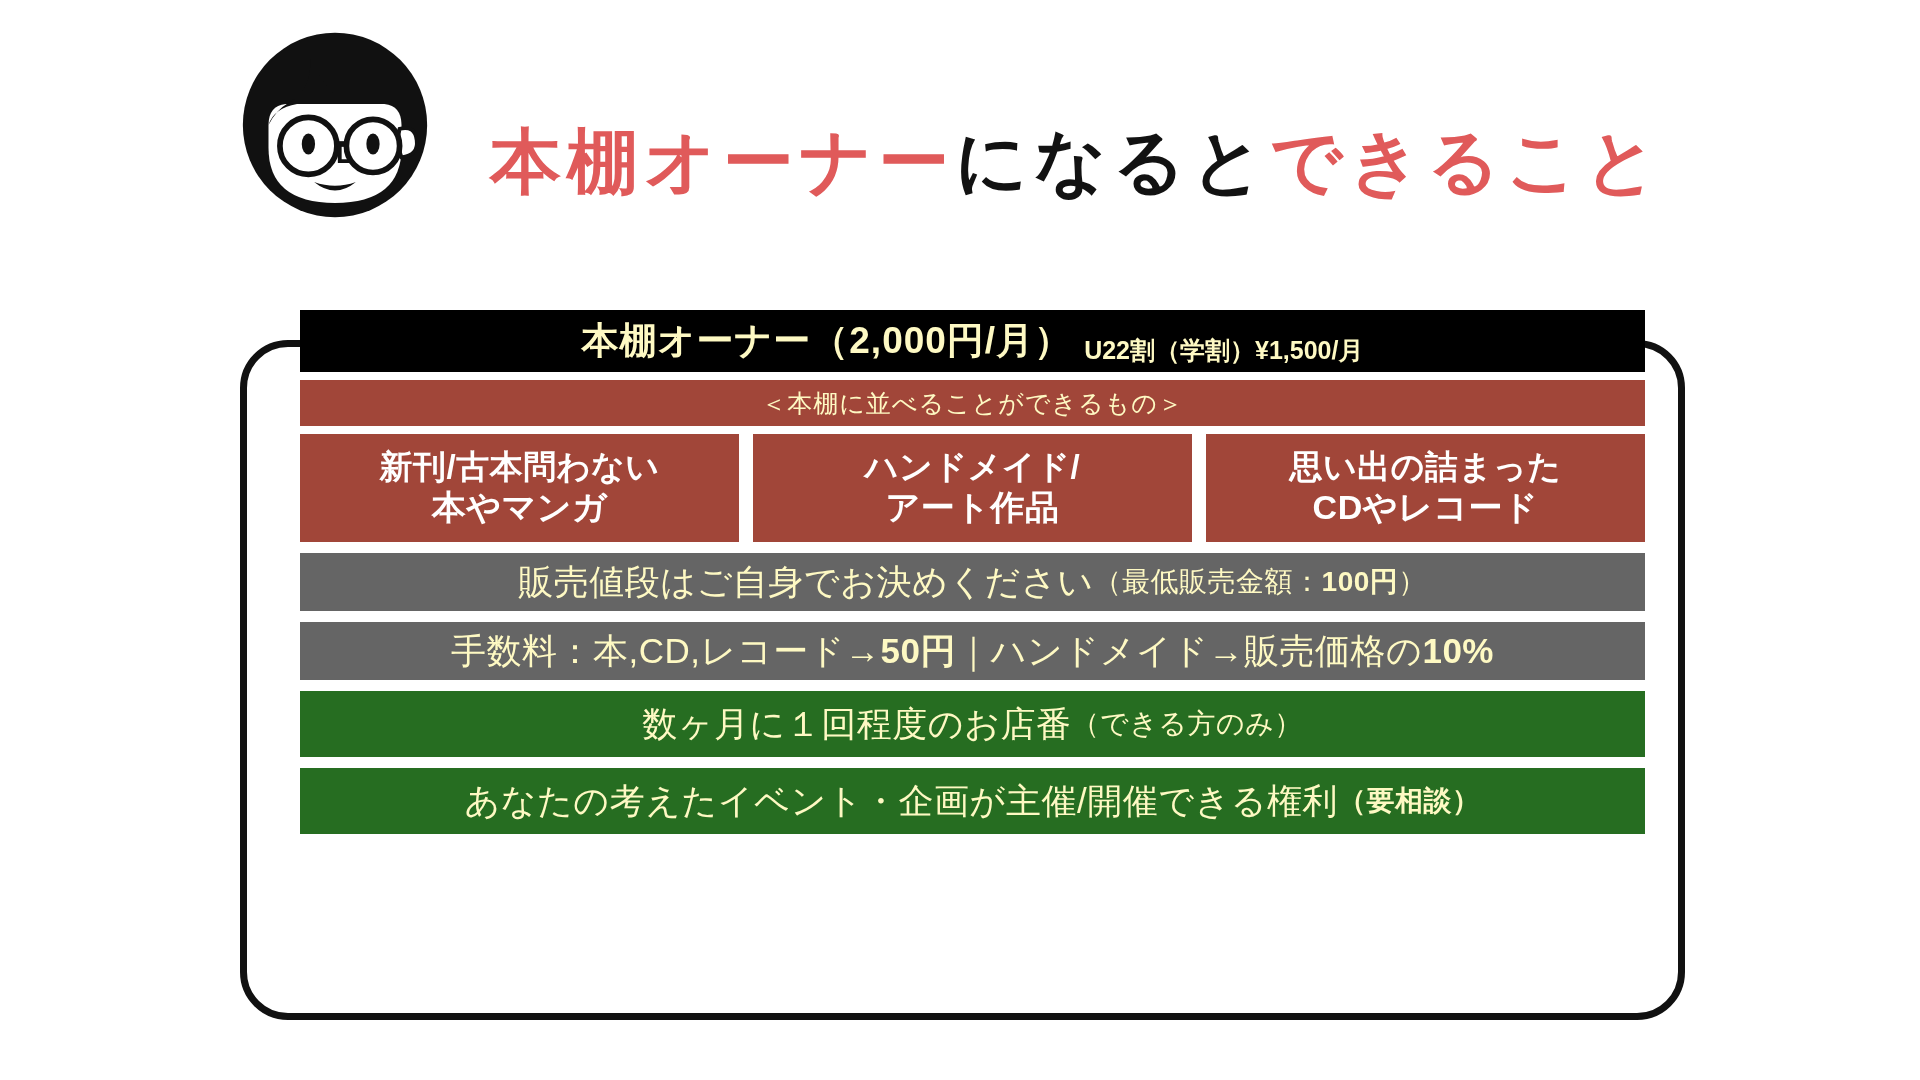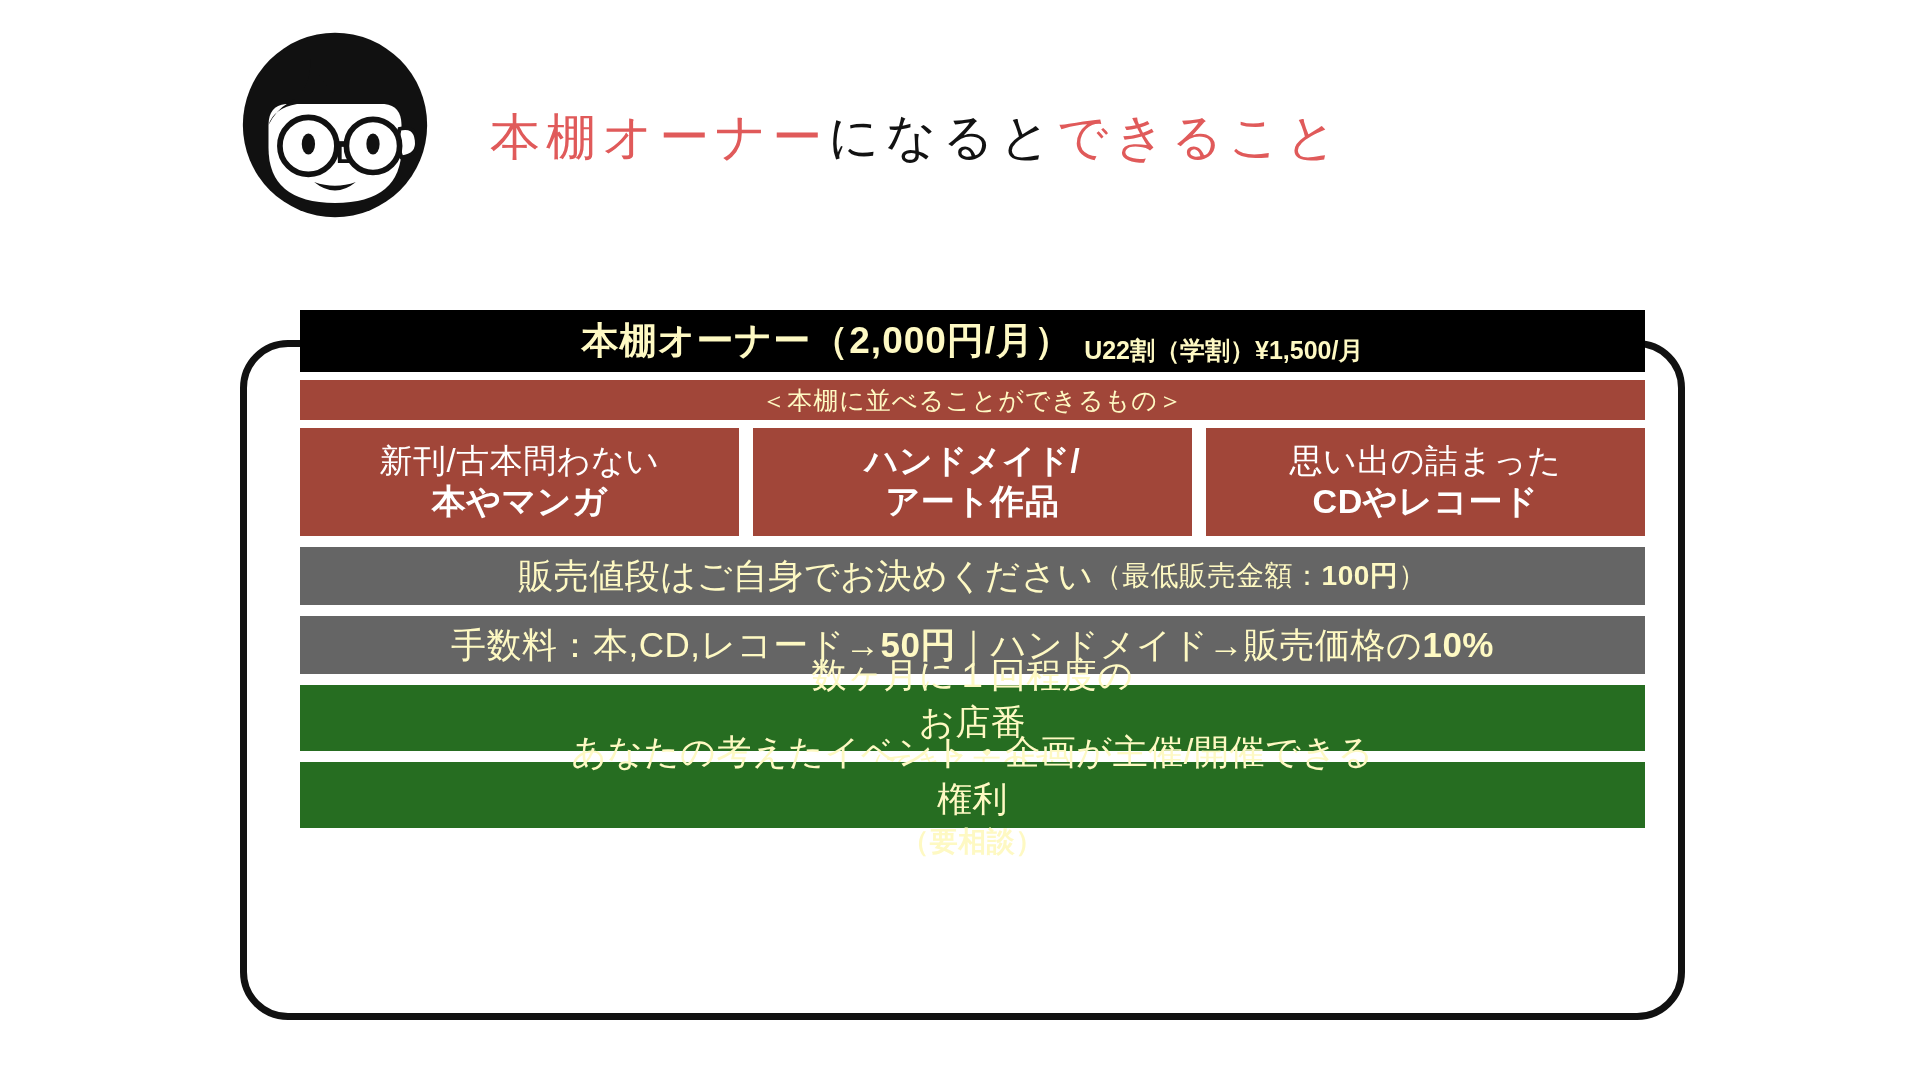--- a/index.html
+++ b/index.html
@@ -34,22 +34,22 @@
     width: 190px;
     height: 190px;
   }
   .logo-svg { display: block; width: 190px; height: 190px; }
 
   .title {
     position: absolute;
     left: 490px;
     top: 78px;
     white-space: nowrap;
-    font-size: 50px;
-    font-weight: 400;
+    font-size: 71px;
+    font-weight: 700;
     line-height: 1;
     letter-spacing: 6px;
   }
   .title .t-red { color: #E05A5A; }
   .title .t-black { color: #121212; }
 
   
   .card-outline {
     position: absolute;
     left: 240px;
@@ -99,21 +99,21 @@
     margin-left: 12px;
     letter-spacing: 0px;
     margin-top: 19px;
   }
 
   .spacer-6 { height: 8px; }
   .spacer-10 { height: 11px; }
 
   .bar-darkred {
     background: #A14639;
-    height: 40px;
+    height: 46px;
     font-size: 25px;
     font-weight: 400;
     letter-spacing: 1px;
   }
 
   .triple {
     display: flex;
     gap: 14px;
     height: 108px;
   }
@@ -121,41 +121,40 @@
     background: #A14639;
     flex: 1 1 0;
     display: flex;
     flex-direction: column;
     align-items: center;
     justify-content: center;
     color: #ffffff;
     line-height: 1.18;
     white-space: nowrap;
   }
-  .cell-red .line1 { font-size: 33px; font-weight: 400; letter-spacing: 0.5px; }
+  .cell-red .line1 { font-size: 33px; font-weight: 700; letter-spacing: 0.5px; }
   .cell-red .line2 { font-size: 34px; font-weight: 700; letter-spacing: 0.5px; }
   .cell-red.all-bold .line1 { font-weight: 700; }
 
   .bar-gray {
     background: #656565;
     height: 58px;
     font-size: 35px;
     font-weight: 400;
     letter-spacing: 0.5px;
   }
   .bar-gray .sub { font-size: 28px; }
   .bar-gray .bold { font-weight: 700; }
 
   .bar-green {
     background: #266D21;
     height: 66px;
     font-size: 35px;
     font-weight: 400;
     letter-spacing: 0.5px;
-    flex-direction: column;
   }
   .bar-green .bold { font-weight: 400; }
   .bar-green .sub { font-size: 28px; }
   .bar-green .sub-bold { font-size: 28px; font-weight: 700; }
 </style>
 </head>
 <body>
 
 <div class="header">
 

